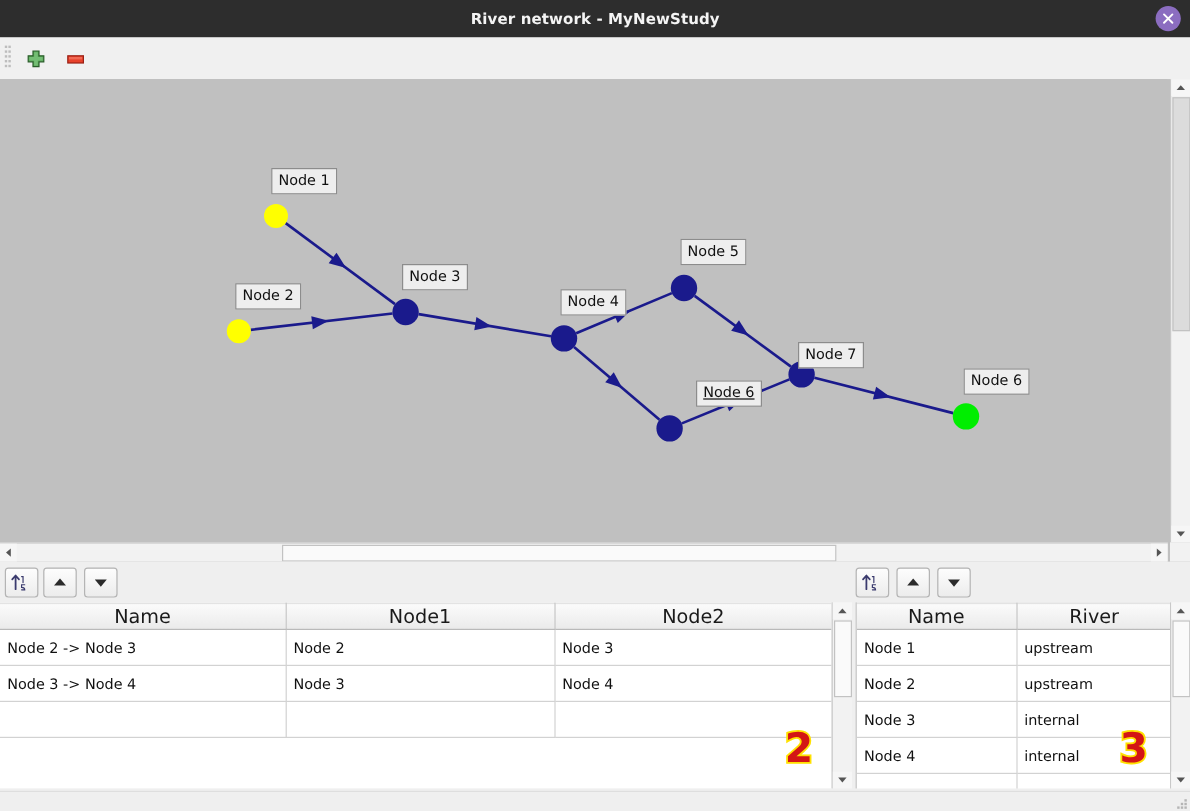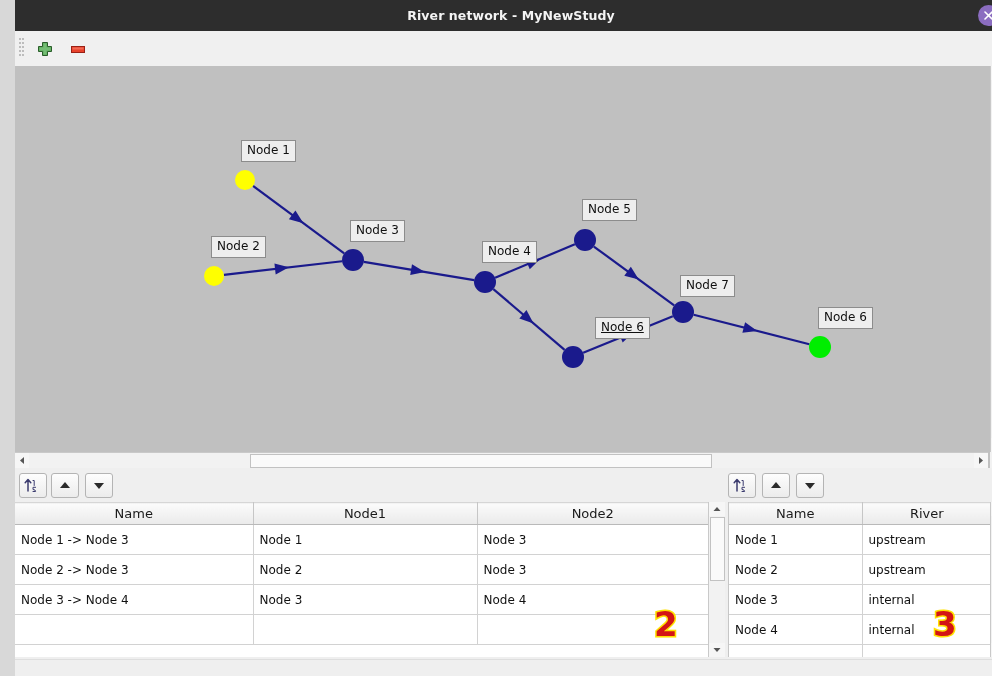--- a/index.html
+++ b/index.html
@@ -7,21 +7,20 @@
     width: 992px; height: 676px;
     overflow: hidden;
     background: #d8d8d8;
     font-family: "DejaVu Sans", "Liberation Sans", sans-serif;
   }
   #app {
     position: relative;
     width: 827px; height: 676px;
     background: #efefef;
     box-sizing: border-box;
-    margin-left: 15px;
   }
 
   
   .titlebar {
     position: absolute; left: 0; top: 0;
     width: 992px; height: 31px;
     background: #2d2d2d;
     border-bottom: 1px solid #1b1b1b;
   }
   .titlebar-text {
@@ -175,21 +174,21 @@
     background: #ffffff;
     font-size: 12px;
     color: #111;
   }
   table.grid th {
     background: linear-gradient(#fbfbfb, #eaeaea);
     border-right: 1px solid #c6c6c6;
     border-bottom: 1px solid #b9b9b9;
     border-top: 1px solid #d6d6d6;
     font-weight: normal;
-    font-size: 13px;
+    font-size: 16px;
     height: 21px;
     color: #1a1a1a;
     text-align: center;
     padding: 0;
   }
   table.grid td {
     border-right: 1px solid #d2d2d2;
     border-bottom: 1px solid #d2d2d2;
     height: 29px;
     padding: 0 0 0 6px;
@@ -296,21 +295,21 @@
             <circle cx="805" cy="347" r="11" fill="#00ee00"></circle>
           </g>
       </svg>
       <div id="node-labels">
           <div class="node-label" style="left: 226px; top: 74px;">Node 1</div>
           <div class="node-label" style="left: 196px; top: 170px;">Node 2</div>
           <div class="node-label" style="left: 335px; top: 154px;">Node 3</div>
           <div class="node-label" style="left: 467px; top: 175px;">Node 4</div>
           <div class="node-label" style="left: 567px; top: 133px;">Node 5</div>
           <div class="node-label" style="left: 580px; top: 251px; text-decoration: underline;">Node 6</div>
-          <div class="node-label" style="left: 665px; top: 209px;">Node 7</div>
+          <div class="node-label" style="left: 665px; top: 219px;">Node 7</div>
           <div class="node-label" style="left: 803px; top: 241px;">Node 6</div>
         </div>
 
     </div>
 
     <div class="sb-v" style="right:0; top:0; height:386px;">
       <div class="sb-arrow" style="left:0; top:0; width:16px; height:14px;">
         <svg width="16" height="14" viewBox="0 0 16 14">
             <path d="M4.5 9 L8 5 L11.5 9 z" fill="#555"></path>
           </svg>
@@ -379,25 +378,20 @@
           </colgroup>
         <thead>
             <tr>
               <th>Name</th>
               <th>Node1</th>
               <th style="border-right: none; text-align: center;">Node2</th>
             </tr>
           </thead>
         <tbody>
             <tr>
-              <td>Node 1 -&gt; Node 3</td>
-              <td>Node 1</td>
-              <td>Node 3</td>
-            </tr>
-            <tr>
               <td>Node 2 -&gt; Node 3</td>
               <td>Node 2</td>
               <td>Node 3</td>
             </tr>
             <tr>
               <td>Node 3 -&gt; Node 4</td>
               <td>Node 3</td>
               <td>Node 4</td>
             </tr>
             <tr>

